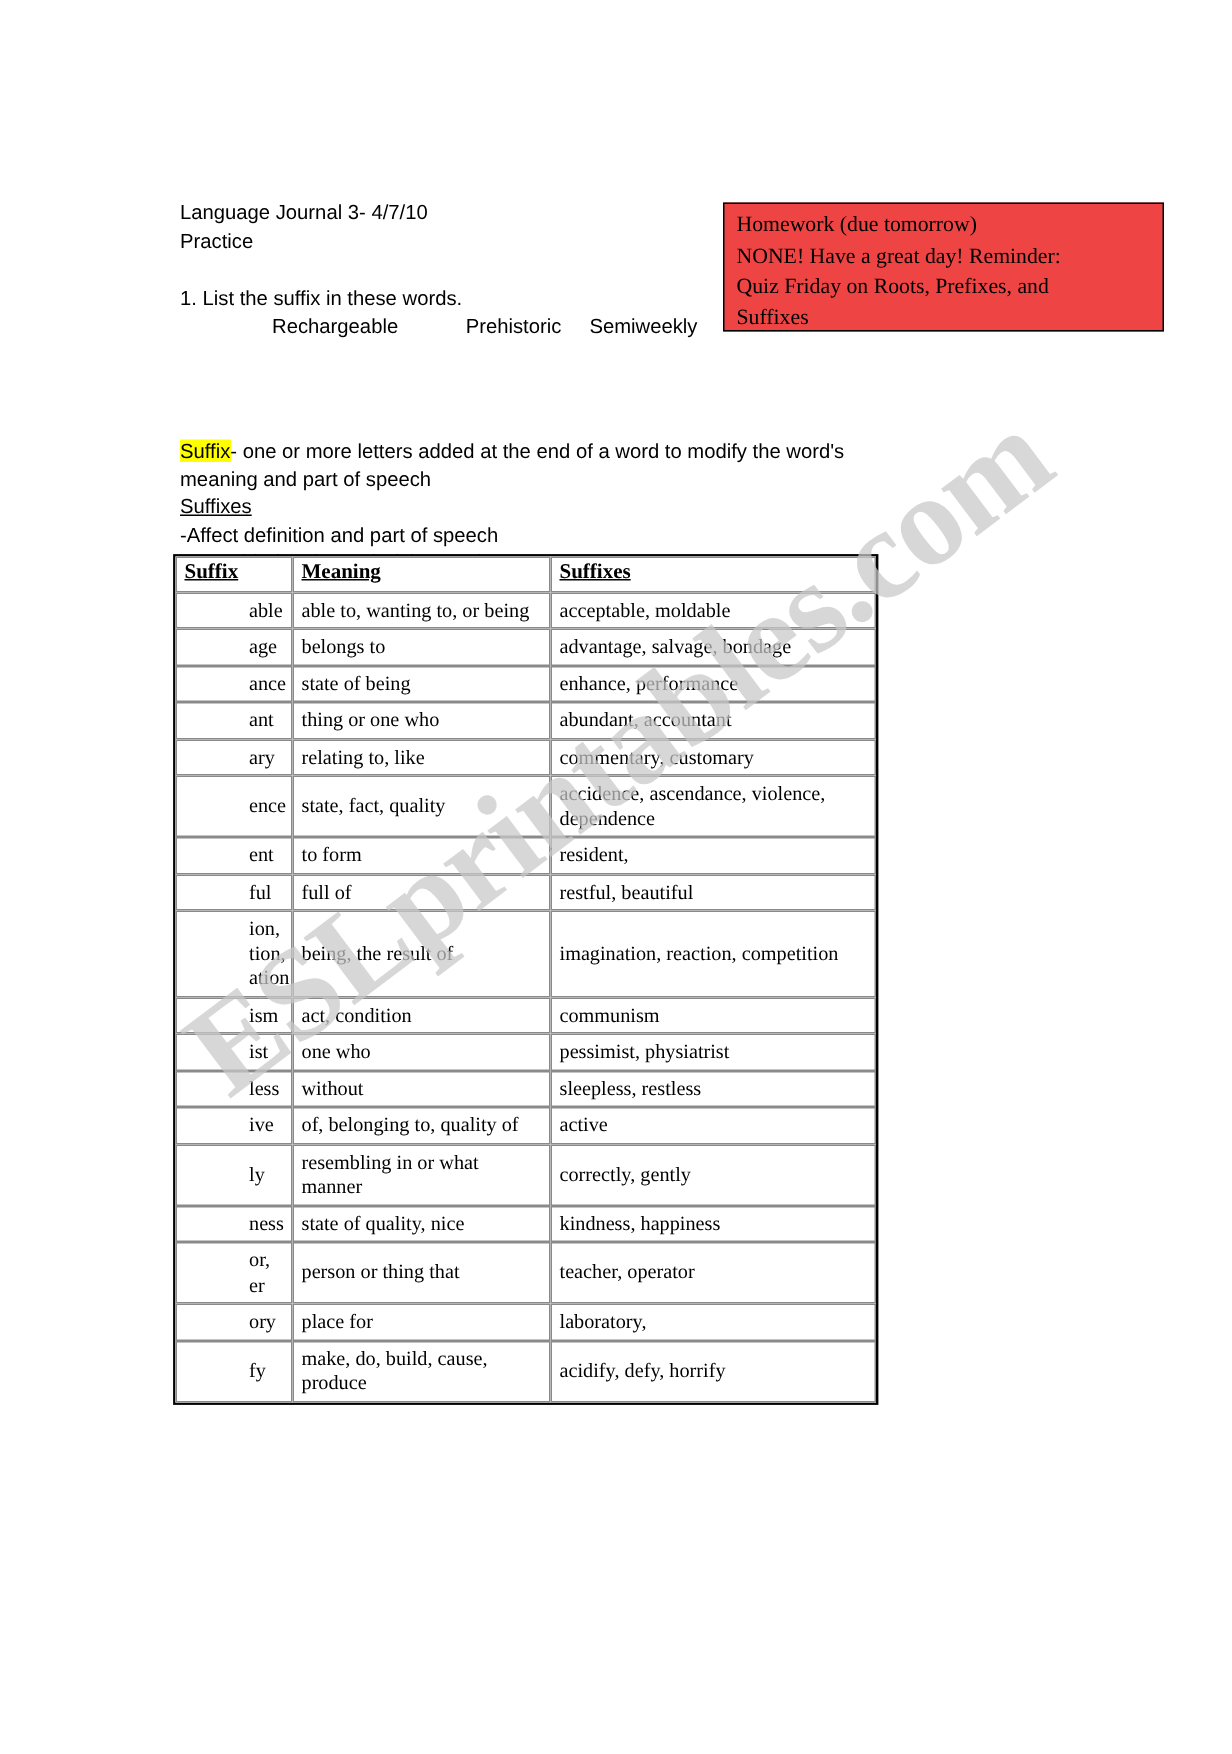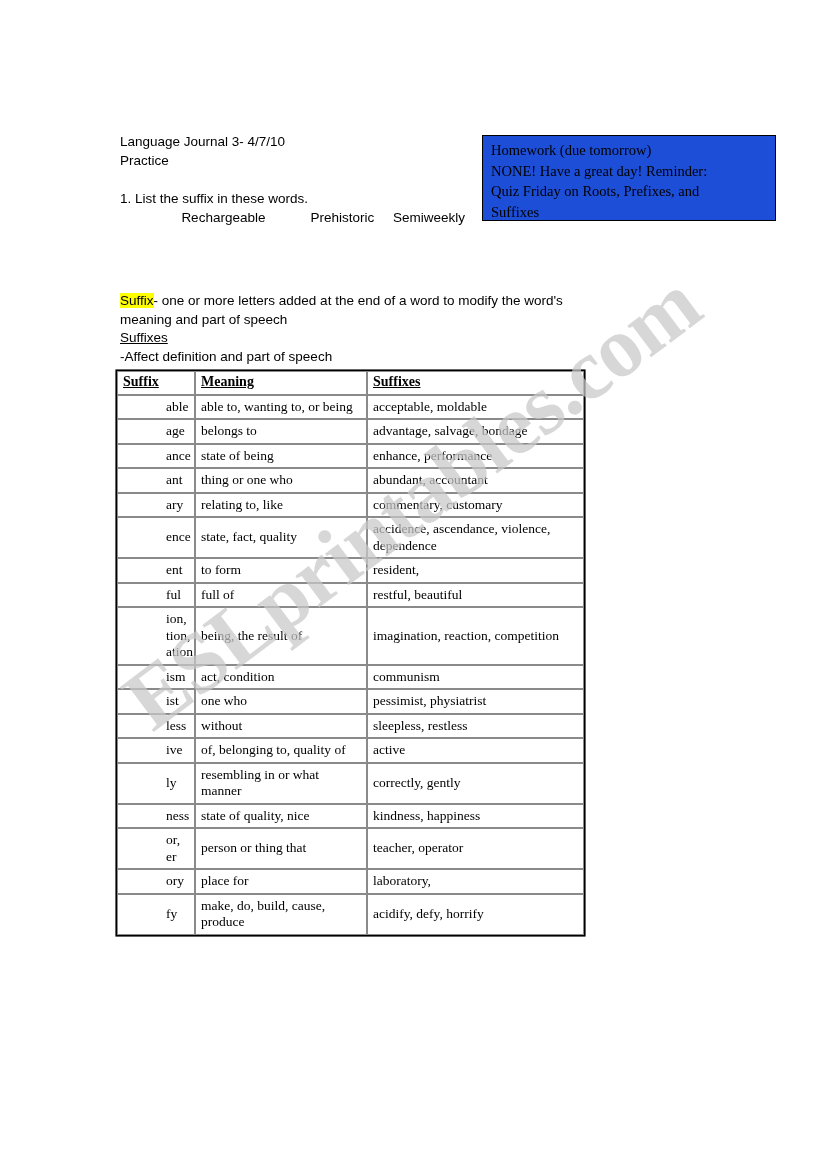--- a/index.html
+++ b/index.html
@@ -71,21 +71,21 @@
 
   
   #homework-box {
     position: absolute;
     left: 482px;
     top: 135px;
     width: 294px;
     height: 86px;
     border: 1.6px solid #000;
     box-sizing: border-box;
-    background: #1d4ed8;
+    background: #ef4444;
     font-family: "Liberation Serif", serif;
     font-size: 14.5px;
     line-height: 20.5px;
     padding: 4px 0 0 8px;
     z-index: 6;
   }
   #homework-box .hw-line { white-space: pre; }
 
   
   #definition-block {

